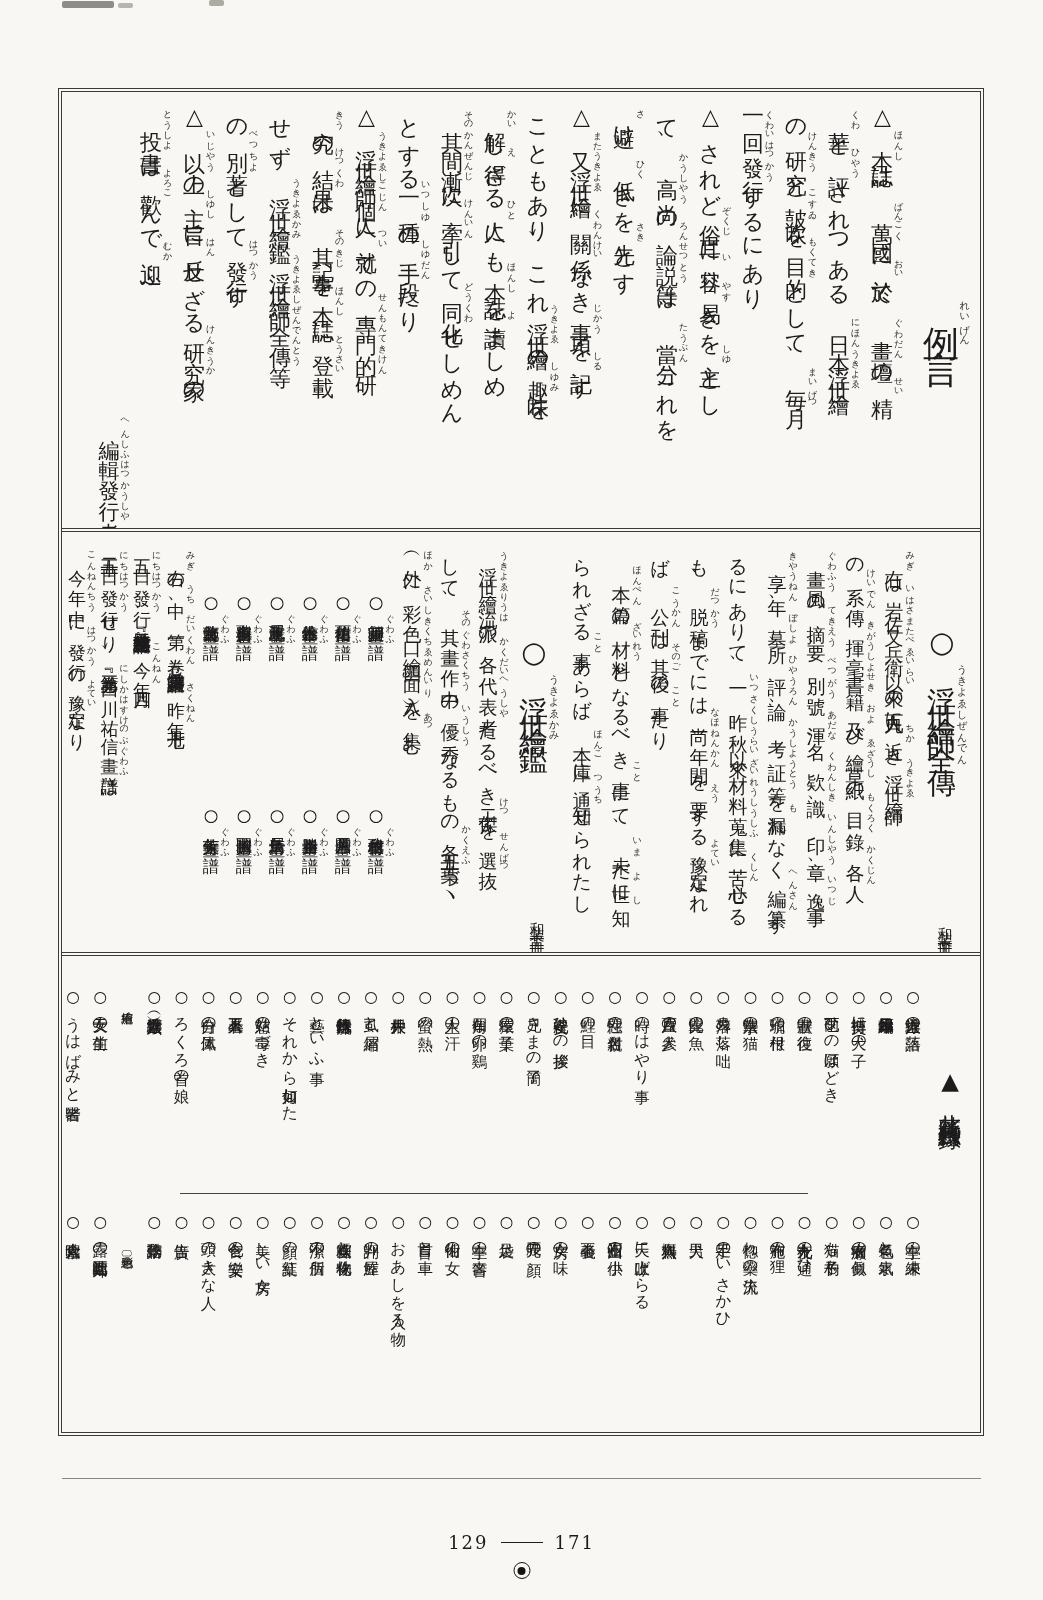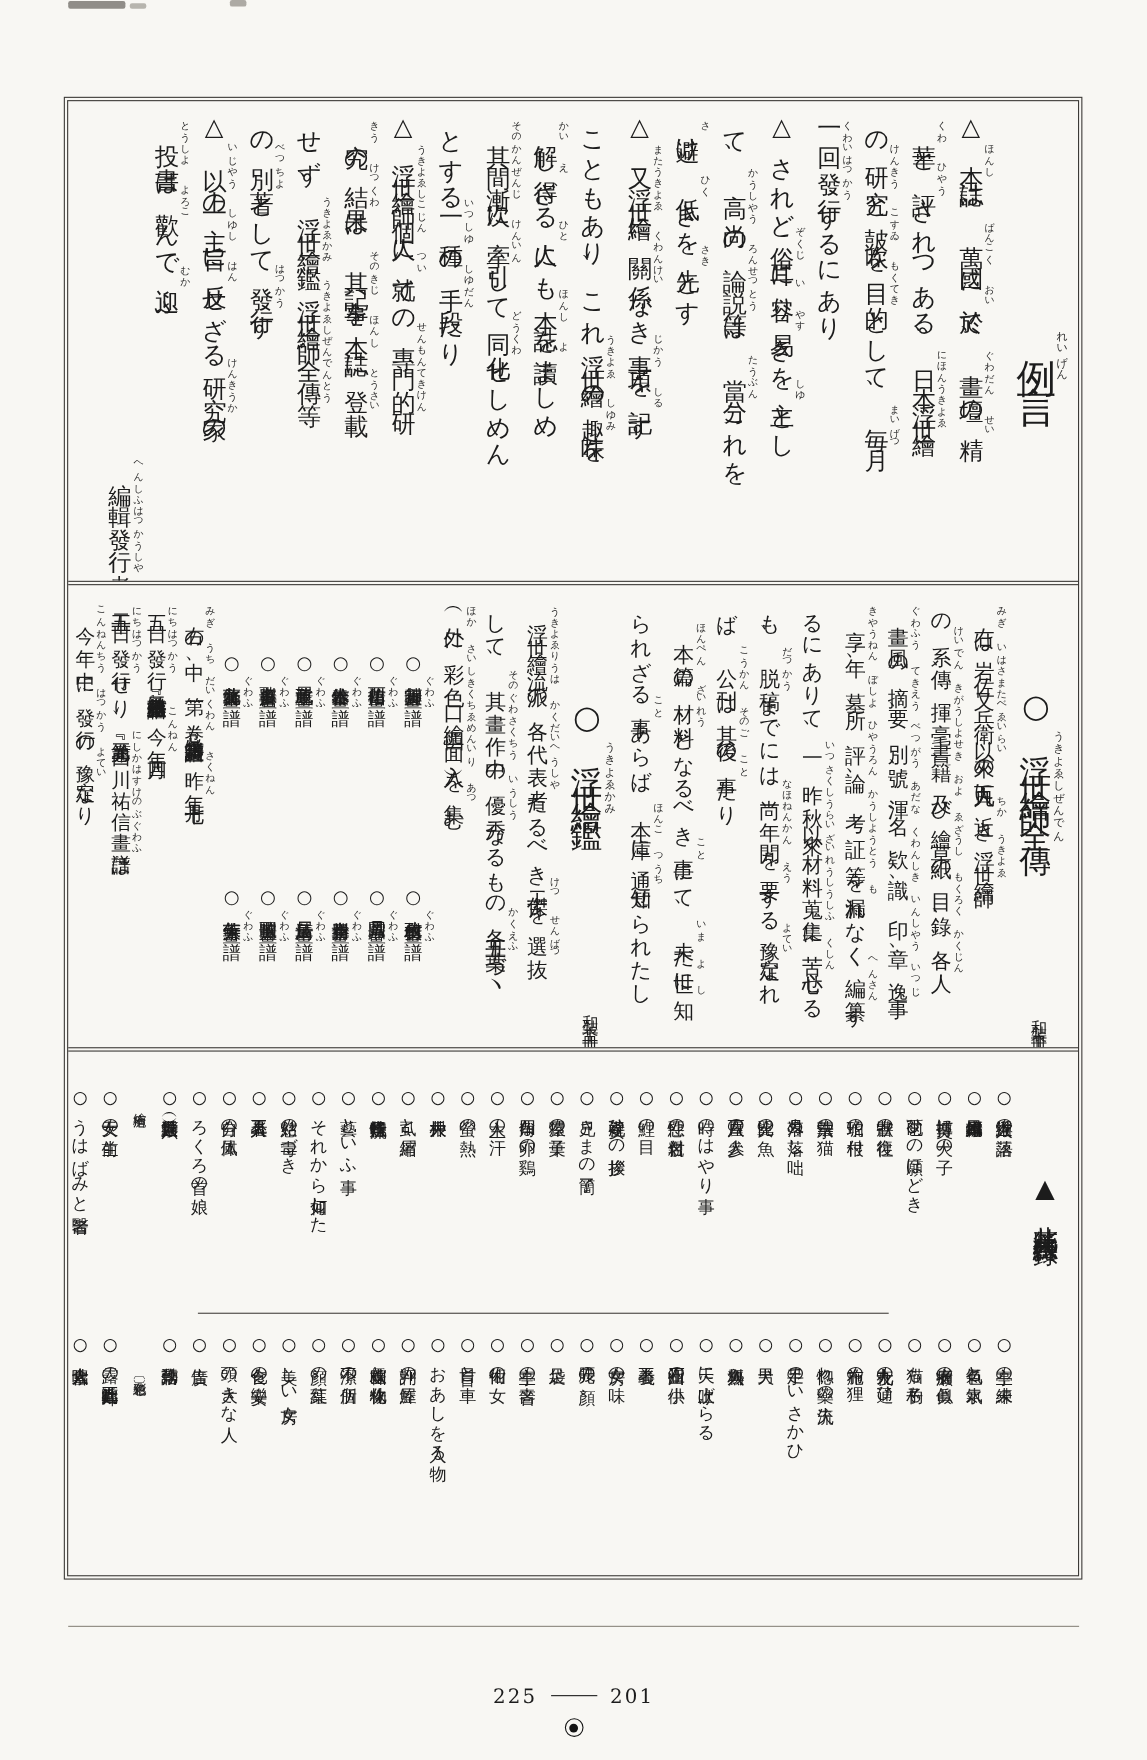--- a/index.html
+++ b/index.html
@@ -123,17 +123,17 @@
         <p class="toc-header">▲此花第六枝總目錄</p>
         <div data-pairs="toc.top|toc.bottom|tcol|t-top|t-bot|toc-entry"><p class="tcol"><span class="t-top">○浮世繪入の落語</span><span class="t-bot">○亭主の未練</span></p><p class="tcol"><span class="t-top">○編輯用原本目錄</span><span class="t-bot">○色氣と水氣</span></p><p class="tcol"><span class="t-top">○博奕打に犬の子</span><span class="t-bot">○癩病者の眞似</span></p><p class="tcol"><span class="t-top">○雨乞ひの願ほどき</span><span class="t-bot">○猫も杓子も</span></p><p class="tcol"><span class="t-top">○書狀の往復</span><span class="t-bot">○九十九夜の通ひ</span></p><p class="tcol"><span class="t-top">○琥珀の根付</span><span class="t-bot">○布施の狸</span></p><p class="tcol"><span class="t-top">○法華宗の猫</span><span class="t-bot">○惚れ藥の流失</span></p><p class="tcol"><span class="t-top">○月落ぬ落し咄</span><span class="t-bot">○手足のいさかひ</span></p><p class="tcol"><span class="t-top">○比翼の魚</span><span class="t-bot">○犬男</span></p><p class="tcol"><span class="t-top">○八百屋の人參</span><span class="t-bot">○無料入塲</span></p><p class="tcol"><span class="t-top">○時のはやり事</span><span class="t-bot">○天に吹上げらる</span></p><p class="tcol"><span class="t-top">○惡性の名付親</span><span class="t-bot">○江州石山の小供</span></p><p class="tcol"><span class="t-top">○鯉の目</span><span class="t-bot">○不義者</span></p><p class="tcol"><span class="t-top">○安產祝ひの挨拶</span><span class="t-bot">○女房の味</span></p><p class="tcol"><span class="t-top">○兄さまの了簡</span><span class="t-bot">○腰元の顏</span></p><p class="tcol"><span class="t-top">○猿屋の菓子</span><span class="t-bot">○足袋</span></p><p class="tcol"><span class="t-top">○四角な卵の鷄</span><span class="t-bot">○亭主の吝嗇</span></p><p class="tcol"><span class="t-top">○主人の汗</span><span class="t-bot">○仙術の女</span></p><p class="tcol"><span class="t-top">○螢の熱</span><span class="t-bot">○盲目と車</span></p><p class="tcol"><span class="t-top">○大根井戶</span><span class="t-bot">○おあしを入る物</span></p><p class="tcol"><span class="t-top">○虱と縮屑</span><span class="t-bot">○評判の鮓屋</span></p><p class="tcol"><span class="t-top">○妖怪本流行時代</span><span class="t-bot">○幽靈株と化物株</span></p><p class="tcol"><span class="t-top">○藝といふ事</span><span class="t-bot">○不潔の個所</span></p><p class="tcol"><span class="t-top">○それから如何した</span><span class="t-bot">○顏の紅葉</span></p><p class="tcol"><span class="t-top">○慈姑の毒づき</span><span class="t-bot">○美しい女房</span></p><p class="tcol"><span class="t-top">○不具者三人</span><span class="t-bot">○乞食の安樂</span></p><p class="tcol"><span class="t-top">○自分の風体</span><span class="t-bot">○頭の大きな人</span></p><p class="tcol"><span class="t-top">○ろくろ首の娘</span><span class="t-bot">○廣告</span></p><p class="tcol"><span class="t-top">○浮世繪類纂（六）<span class="sub">疱瘡繪</span></span><span class="t-bot">○動作落語<span class="sub">〔彩色繪〕</span></span></p><p class="tcol"><span class="t-top">○天女の前生</span><span class="t-bot">○露の五郎兵衛辻咄</span></p><p class="tcol"><span class="t-top">○うはばみと醫者</span><span class="t-bot">○素人咄會</span></p></div>
         <span class="t-divider"></span>
       </section>
 
     </div>
   </div>
 
   <div class="foot-rule"></div>
   <div class="foot-pages">
-    <span>225</span><span class="dash"></span><span>201</span>
+    <span>129</span><span class="dash"></span><span>171</span>
   </div>
   <span class="ring"></span>
 
 </div>
 
 </body></html>

